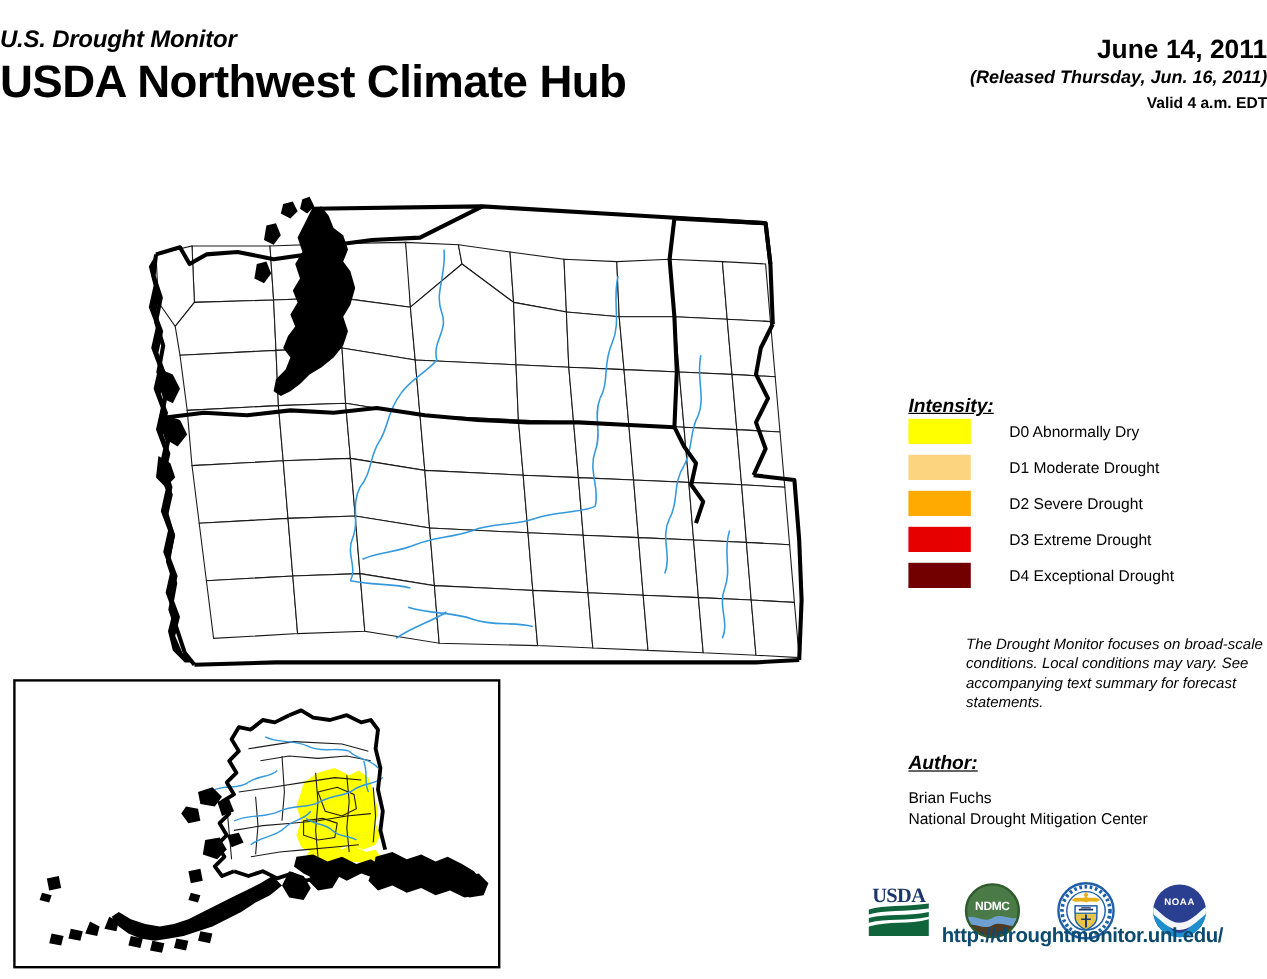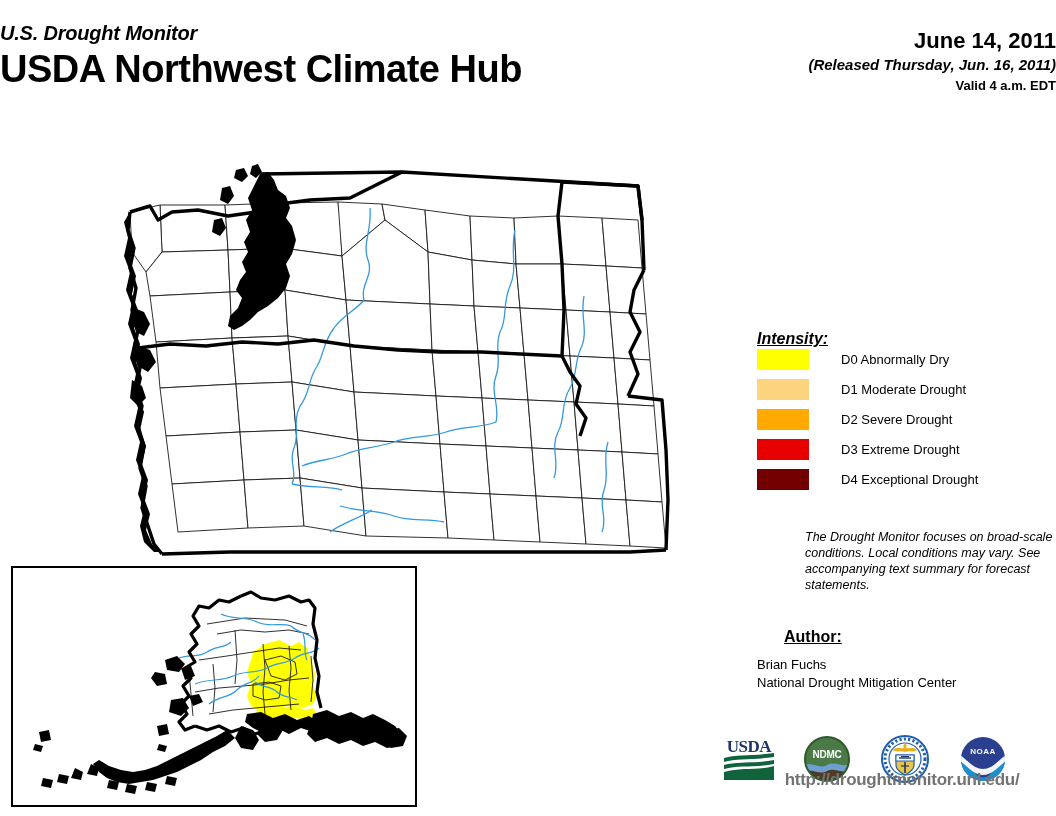--- a/index.html
+++ b/index.html
@@ -131,23 +131,23 @@
   
   #author-block {
     position: absolute;
     left: 757px;
     top: 628px;
     width: 270px;
   }
   #author-title {
     font-size: 16px;
     font-weight: bold;
+    font-style: italic;
     text-decoration: underline;
     margin-bottom: 10px;
-    margin-left: 27px;
   }
   .author-line {
     font-size: 13px;
     line-height: 1.35;
   }
 
   
   #logo-row {
     position: absolute;
     left: 721px;
@@ -164,21 +164,21 @@
     height: 52px;
   }
   #site-url {
     position: absolute;
     left: 757px;
     top: 770px;
     width: 290px;
     text-align: center;
     font-size: 17px;
     font-weight: bold;
-    color: #737373;
+    color: #0c4a6e;
     letter-spacing: -0.3px;
   }
 </style>
 </head>
 <body>
 
 <div id="header-left">
   <div id="dm-subtitle">U.S. Drought Monitor</div>
   <div id="hub-title">USDA Northwest Climate Hub</div>
 </div>

